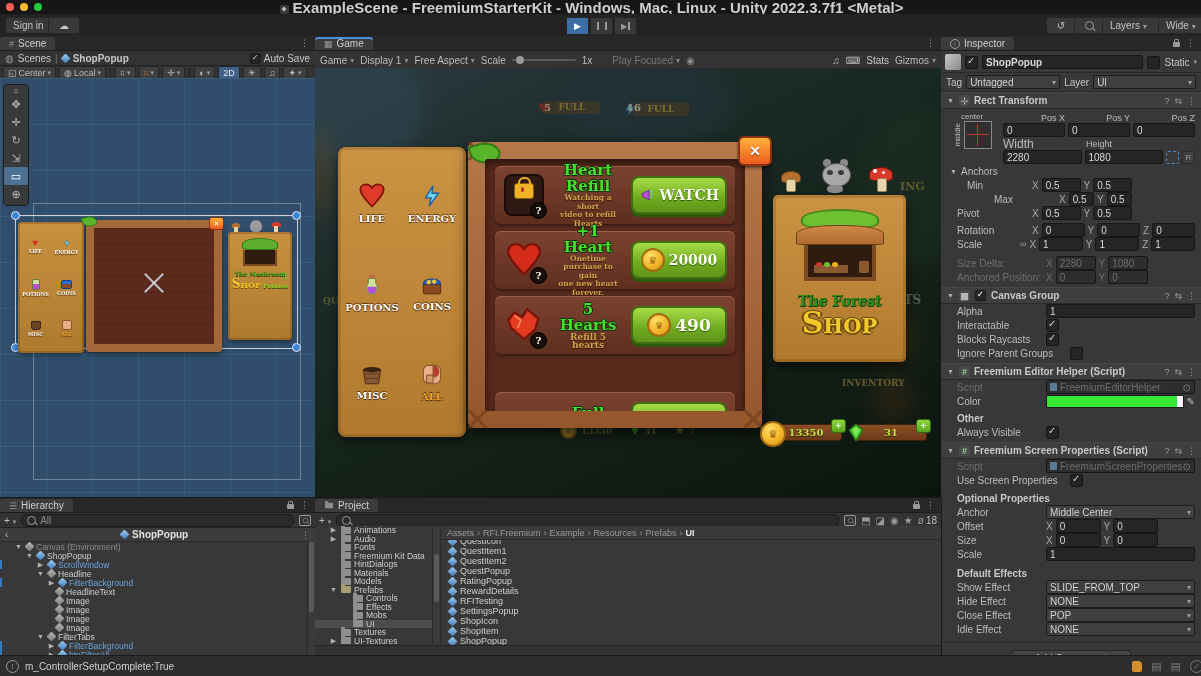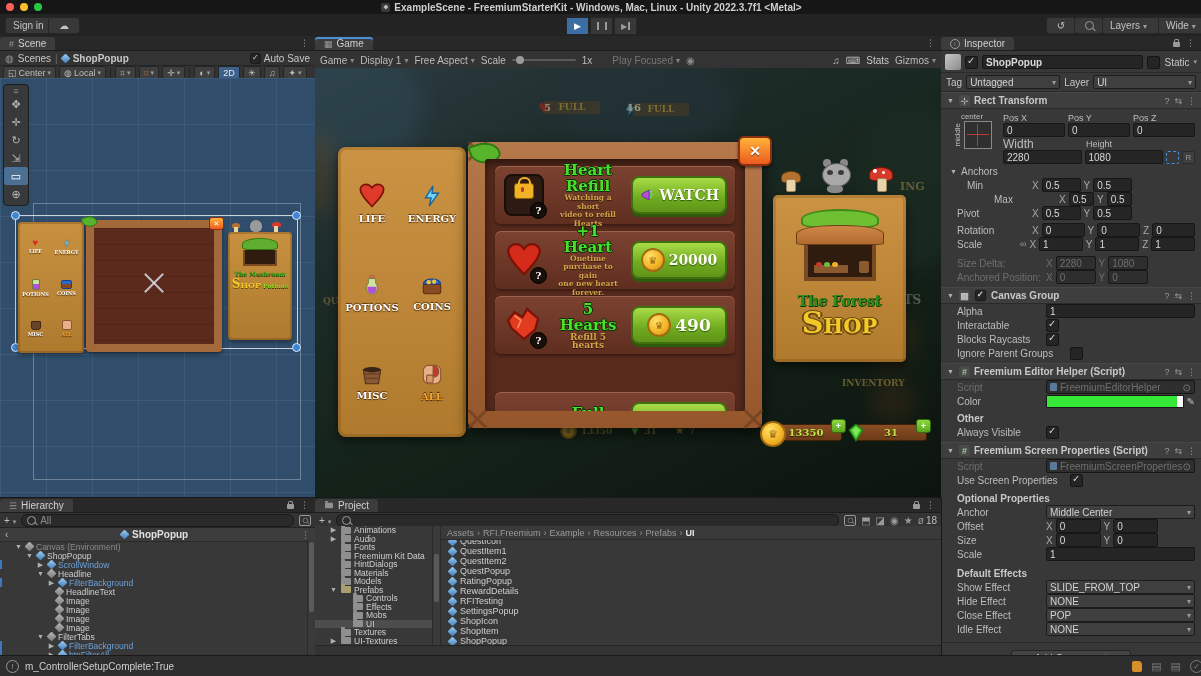--- a/index.html
+++ b/index.html
@@ -6,21 +6,21 @@
   #app{position:relative;width:1201px;height:676px;overflow:hidden;background:#282828;
        font-family:"Liberation Sans",sans-serif;color:#c8c8c8;font-size:10px;
        -webkit-font-smoothing:antialiased;}
   .abs{position:absolute;}
   .flex{display:flex;align-items:center;}
   .f1{flex:1;}
 
   
   #titlebar{left:0;top:0;width:1201px;height:14px;background:#161616;display:flex;align-items:center;}
   .tl{width:8px;height:8px;border-radius:50%;margin-left:6px;}
-  #titletext{flex:1;text-align:center;font-size:10px;font-weight:bold;color:#cfcfcf;}
+  #titletext{flex:1;text-align:center;font-size:15px;font-weight:bold;color:#cfcfcf;}
   .ulogo{display:inline-block;width:9px;height:9px;background:#3a3a3a;border-radius:2px;margin-right:4px;
          vertical-align:-1px;position:relative;}
   .ulogo::after{content:"";position:absolute;left:2px;top:2px;width:5px;height:5px;background:#bdbdbd;
          clip-path:polygon(50% 0,100% 50%,50% 100%,0 50%);}
 
   
   #main-toolbar{left:0;top:14px;width:1201px;height:22px;background:#232323;border-bottom:1px solid #151515;}
   .chip{background:#383838;border:1px solid #262626;border-radius:3px;height:15px;display:flex;align-items:center;
         padding:0 7px;font-size:10px;color:#c4c4c4;gap:4px;}
   .chip .dna::after{content:"▾";font-size:8px;color:#9a9a9a;margin-left:3px;}
@@ -701,21 +701,21 @@
     </div>
     <div style="display:flex;padding:3px 6px 0 6px;gap:6px;">
       <div style="width:50px;text-align:center;">
         <div style="font-size:8px;color:#bdbdbd;">center</div>
         <div class="flex" style="gap:2px;justify-content:center;">
           <span style="writing-mode:vertical-rl;transform:rotate(180deg);font-size:8px;color:#bdbdbd;">middle</span>
           <span class="anchorbox"></span>
         </div>
       </div>
       <div style="flex:1;">
-        <div class="flex" style="gap:3px;height:11px;">
+        <div class="flex" style="gap:3px;height:11px;text-align:right;">
           <span style="flex:1;font-size:9px;color:#bdbdbd;">Pos X</span>
           <span style="flex:1;font-size:9px;color:#bdbdbd;">Pos Y</span>
           <span style="flex:1;font-size:9px;color:#bdbdbd;">Pos Z</span>
         </div>
         <div class="flex" style="gap:3px;">
           <div class="fld" style="flex:1;">
               <span>0</span>
             </div>
           <div class="fld" style="flex:1;">
               <span>0</span>

